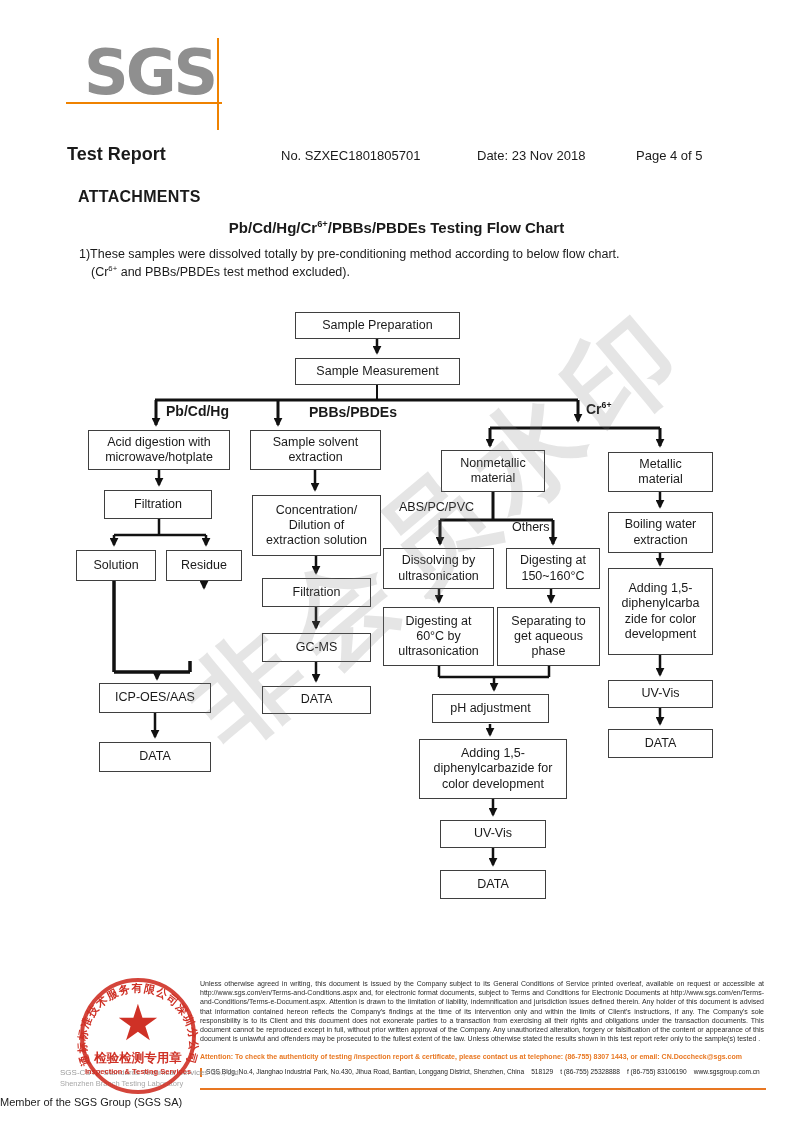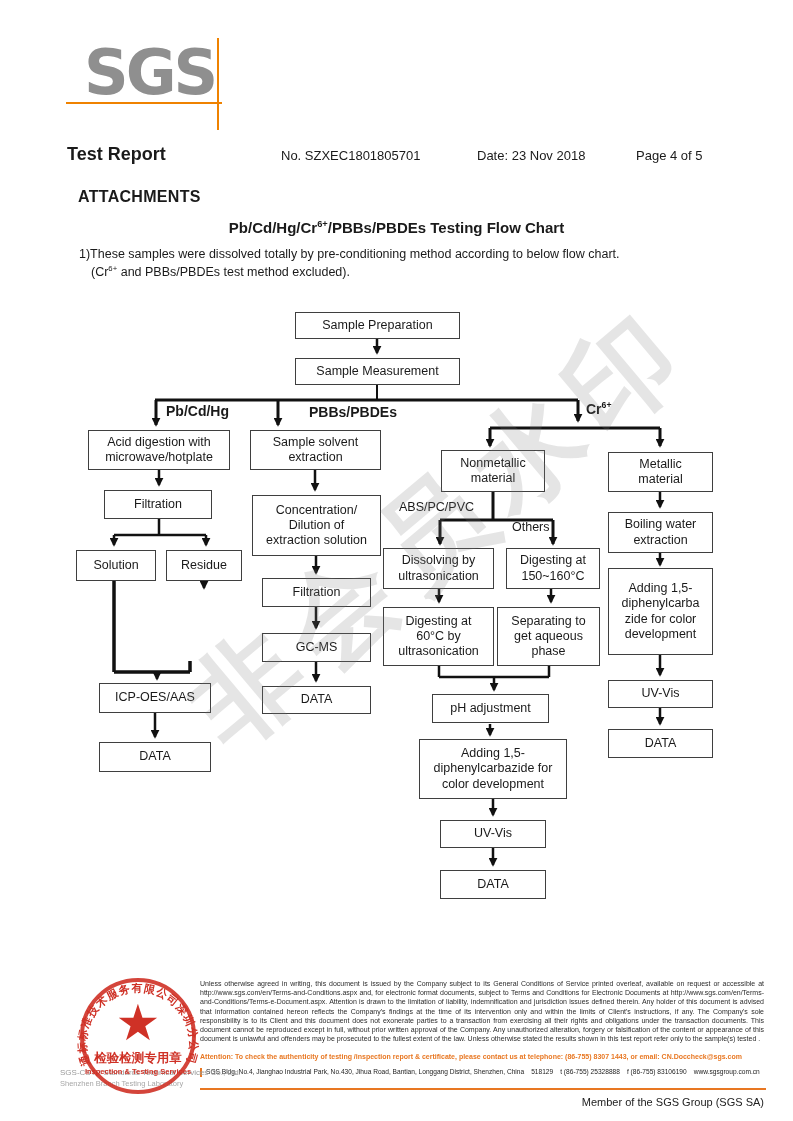--- a/index.html
+++ b/index.html
@@ -38,21 +38,21 @@
   .company1{left:60px;top:1068px;font-size:8px;color:#9a9a9a;z-index:2;}
   .company2{left:60px;top:1079px;font-size:7.5px;color:#a8a8a8;z-index:2;}
   .legal{left:200px;top:979px;width:564px;font-size:7px;line-height:1.32;text-align:justify;color:#2b2b2b;}
   .attention{left:200px;top:1052px;width:564px;font-size:7px;line-height:1.3;font-weight:bold;color:#e87722;}
   .addr{left:200px;top:1068px;width:566px;border-left:2px solid #e87722;padding-left:4px;
         box-sizing:border-box;color:#1c1c1c;}
   .addr-row{display:flex;align-items:baseline;gap:7px;white-space:nowrap;}
   .addr-row.en{font-size:6.6px;margin-bottom:2px;}
   .addr-row.cn{font-size:8px;}
   .footer-hline{left:200px;top:1088px;width:566px;height:2px;background:#e87722;}
-  .member{left:0;top:1096px;width:764px;text-align:right;font-size:11px;color:#222;}
+  .member{left:0;top:1096px;width:764px;text-align:left;font-size:11px;color:#222;}
 </style>
 </head>
 <body>
 
 <div class="page">
 
   <div class="abs logo">SGS</div>
   <div class="abs logo-hline"></div>
   <div class="abs logo-vline"></div>
   <div class="abs report-title">Test Report</div>

